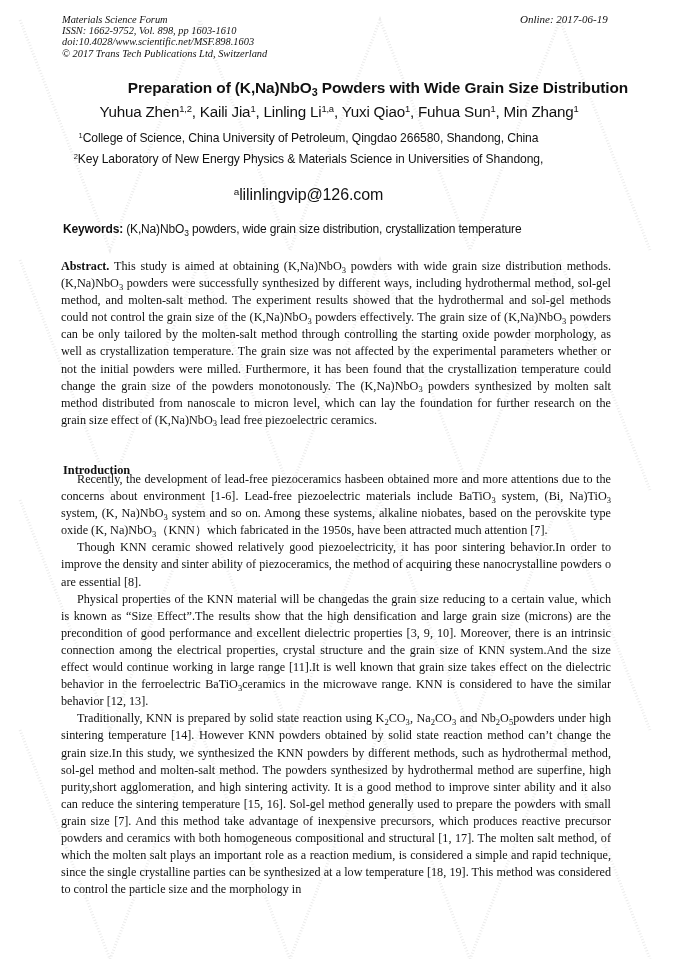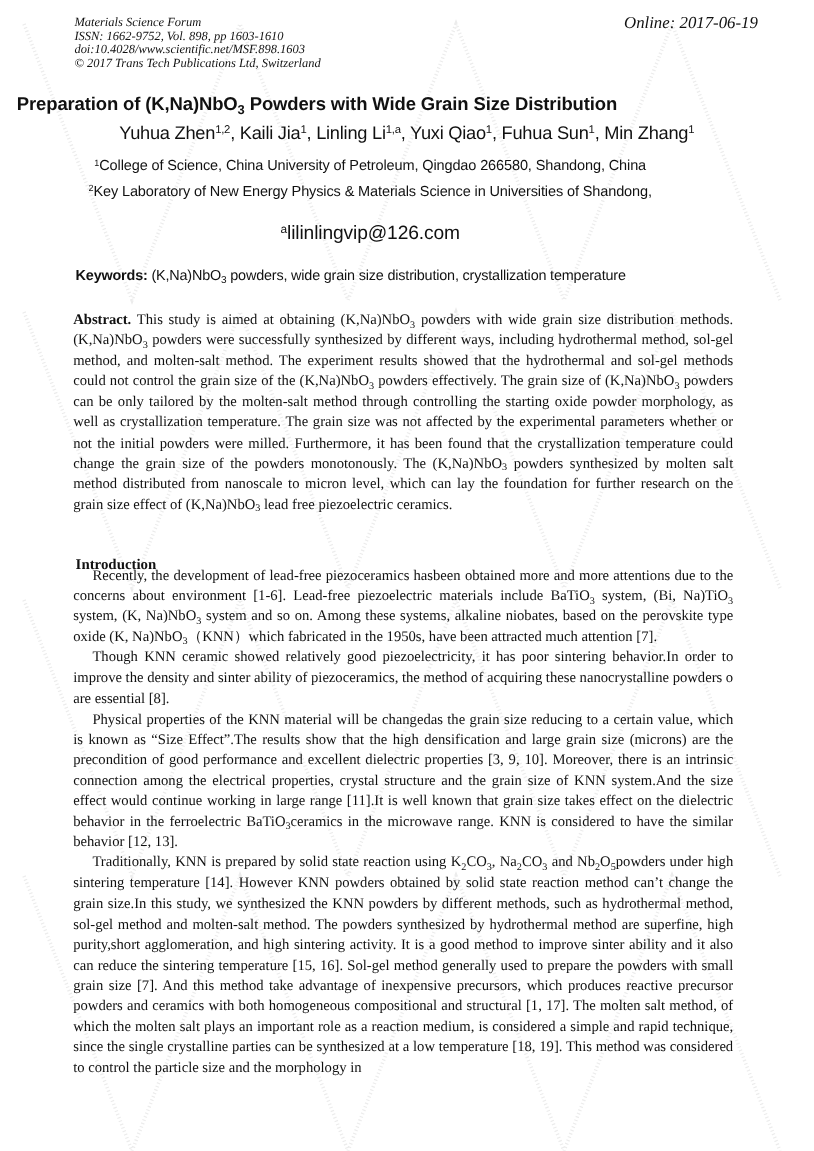--- a/index.html
+++ b/index.html
@@ -11,28 +11,27 @@
   .watermark { position: absolute; inset: 0; pointer-events: none; z-index: 0; }
 
   .journal-block {
     position: absolute; left: 62px; top: 14px;
     font-family: "Liberation Serif", serif; font-style: italic;
     font-size: 10.4px; line-height: 11.2px; color: #111;
   }
   .journal-block div { white-space: nowrap; }
   .online-date {
     position: absolute; left: 520px; top: 14px;
-    font-style: italic; font-size: 14px; line-height: 11.2px; white-space: nowrap;
+    font-style: italic; font-size: 11px; line-height: 11.2px; white-space: nowrap;
   }
 
   .title {
-    position: absolute; left: 0; width: 628px; top: 79px; text-align: left;
+    position: absolute; left: 0; width: 628px; top: 79px; text-align: right;
     font-family: "Liberation Sans", sans-serif; font-weight: bold; font-size: 15.4px;
     letter-spacing: -0.1px;
-    padding-left: 14px;
   }
   .authors {
     position: absolute; left: 0; width: 678px; top: 103px; text-align: center;
     font-family: "Liberation Sans", sans-serif; font-size: 15.2px; letter-spacing: -0.2px;
   }
   .aff {
     position: absolute; left: 0; width: 617px; text-align: center;
     font-family: "Liberation Sans", sans-serif; font-size: 12.1px; line-height: 14.5px;
     letter-spacing: -0.1px;
   }

